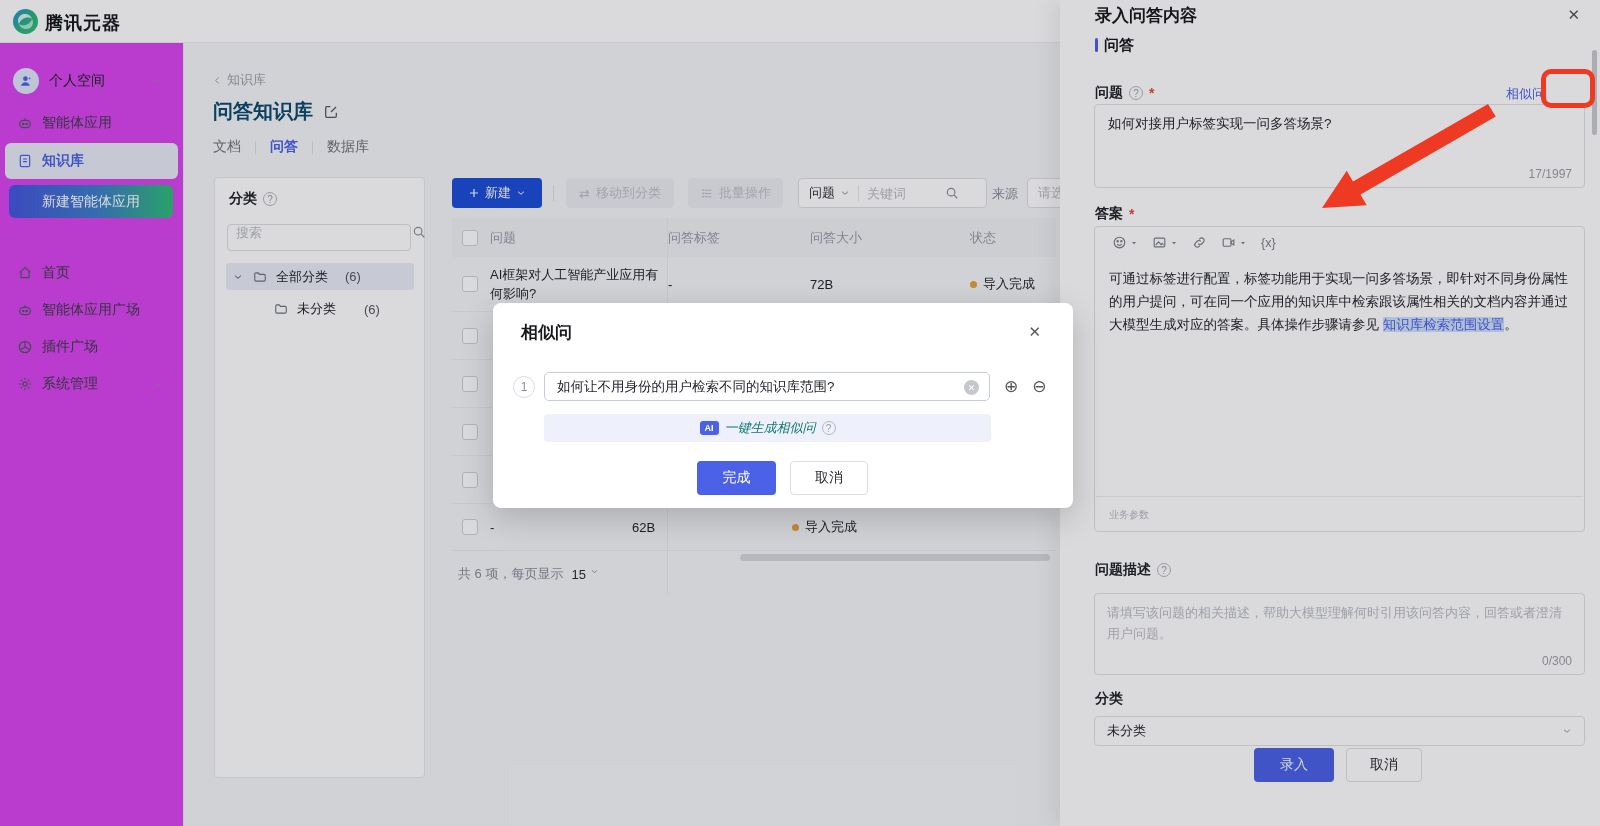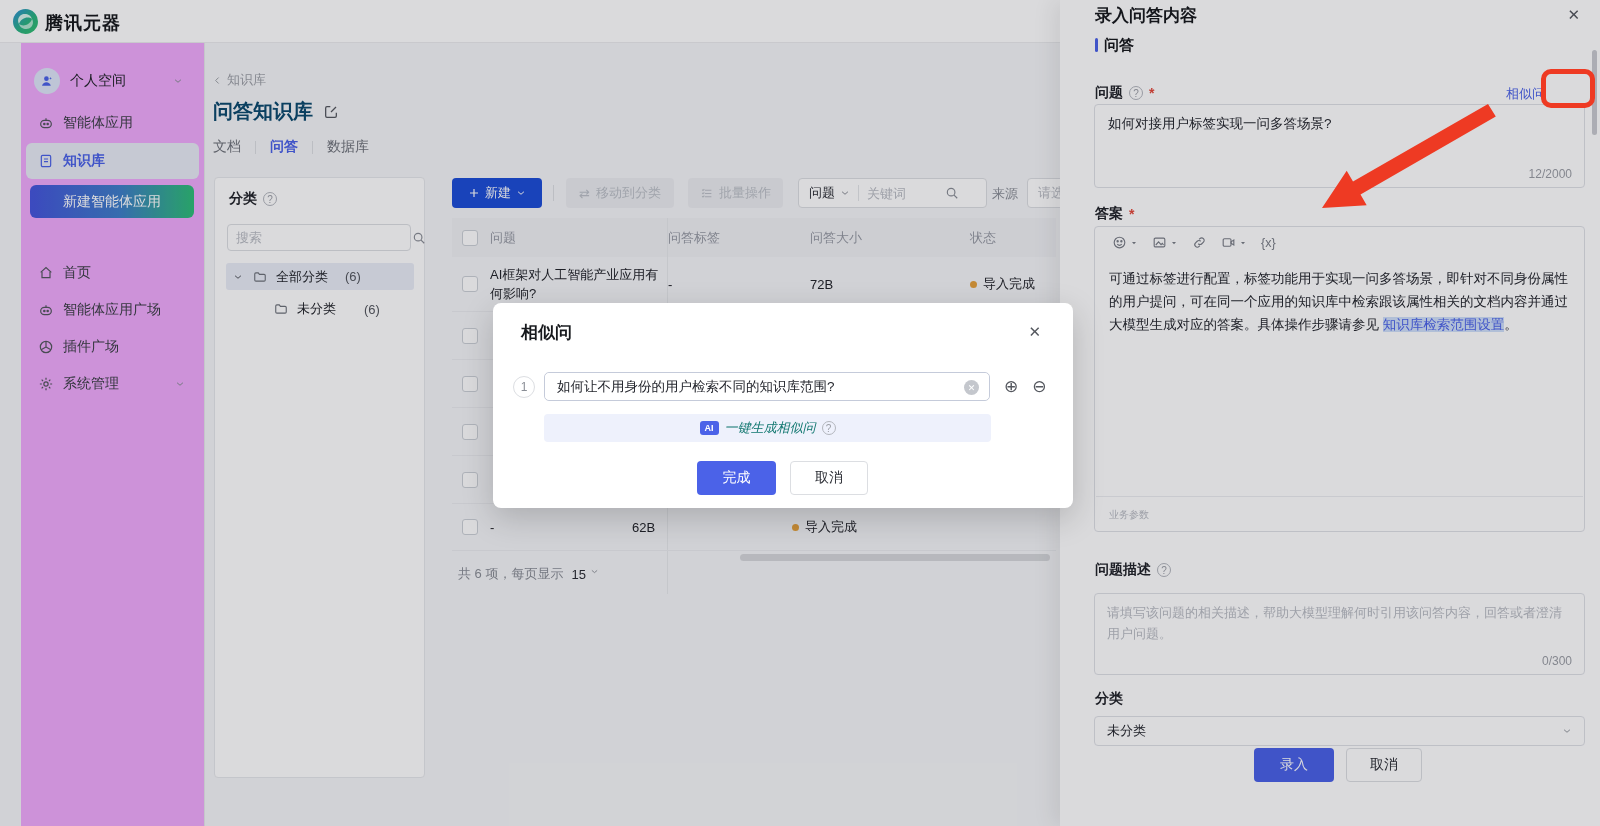--- a/index.html
+++ b/index.html
@@ -7,21 +7,21 @@
   body { font-family:"Liberation Sans","DejaVu Sans",sans-serif; color:#25272e; background:#f5f6f8; }
   .stage { position:relative; width:1600px; height:826px; overflow:hidden; background:#f5f6f8; }
 
   
   .topbar { position:absolute; left:0; top:0; width:1600px; height:43px; background:#fff; border-bottom:1px solid #ebecee; z-index:1; }
   .logo-mark { position:absolute; left:13px; top:9px; width:25px; height:25px; border-radius:50%; background:linear-gradient(135deg,#2f8fd8 0%,#2bb381 55%,#35c06e 100%); }
   .logo-mark svg { position:absolute; inset:0; }
   .brand { position:absolute; left:45px; top:11px; font-size:18px; font-weight:bold; color:#17191d; letter-spacing:1px; }
 
   
-  .sidebar { position:absolute; left:0; top:43px; width:184px; height:783px; background:#f0abfc; border-right:1px solid #e7e8ea; z-index:1;margin-left:21px; }
+  .sidebar { position:absolute; left:0; top:43px; width:184px; height:783px; background:#d946ef; border-right:1px solid #e7e8ea; z-index:1; }
   .ws-row { position:absolute; left:8px; top:18px; width:168px; height:40px; display:flex; align-items:center; cursor:pointer; }
   .ws-avatar { width:26px; height:26px; border-radius:50%; background:#dfe7f8; margin-left:5px; display:flex; align-items:center; justify-content:center; color:#4b62e8; }
   .ws-label { margin-left:10px; font-size:14px; color:#23252b; }
   .nav-item { position:absolute; left:5px; width:173px; height:36px; display:flex; align-items:center; border-radius:6px; color:#3c3f46; cursor:pointer; }
   .nav-item .nicon { width:16px; height:16px; margin-left:12px; color:#55585f; flex:none; }
   .nav-item .nlabel { margin-left:9px; font-size:14px; }
   .nav-item.active { background:#e8ecf5; }
   .nav-item.active .nlabel, .nav-item.active .nicon { color:#4b62e8; font-weight:bold; }
   .cta-btn { position:absolute; left:9px; top:142px; width:164px; height:33px; border-radius:6px; background:linear-gradient(90deg,#4656dd 0%,#3f7fc9 55%,#2fbe77 100%); color:#fff; font-size:14px; display:flex; align-items:center; justify-content:center; cursor:pointer; }
   .chev { width:10px; height:10px; flex:none; }
@@ -34,21 +34,21 @@
   .edit-ic { color:#55585f; cursor:pointer; }
   .tabs { position:absolute; left:28px; top:95px; display:flex; align-items:center; font-size:14px; color:#6e727a; }
   .tab { cursor:pointer; }
   .tab.active { color:#4b62e8; font-weight:bold; }
   .tab-sep { width:1px; height:13px; background:#dcdee2; margin:0 14px; }
 
   
   .cat-card { position:absolute; left:29px; top:134px; width:211px; height:601px; background:#fff; border:1px solid #e6e8eb; border-radius:4px; }
   .cat-head { position:absolute; left:14px; top:12px; font-size:14px; font-weight:bold; color:#23252b; display:flex; align-items:center; gap:6px; }
   .help-c { width:14px; height:14px; border:1px solid #b3b6bd; border-radius:50%; color:#9b9ea5; font-size:10px; font-weight:normal; display:inline-flex; align-items:center; justify-content:center; }
-  .cat-search { position:absolute; left:12px; top:46px; width:184px; height:27px; border:1px solid #dcdee2; border-radius:4px; background:#fff; display:flex; align-items:center; }
+  .cat-search { position:absolute; left:12px; top:46px; width:184px; height:27px; border:1px solid #dcdee2; border-radius:4px; background:#fff; display:flex; align-items:flex-start; }
   .cat-search input { border:0; outline:0; flex:1; margin-left:8px; font-size:13px; color:#23252b; font-family:inherit; background:transparent; }
   .cat-search input::placeholder { color:#b9bcc3; }
   .mag { color:#8a8e96; margin-right:8px; flex:none; }
   .tree-row1 { position:absolute; left:11px; top:85px; width:188px; height:27px; background:#e9edf6; border-radius:3px; display:flex; align-items:center; font-size:13px; color:#23252b; cursor:pointer; }
   .tree-row2 { position:absolute; left:11px; top:118px; width:188px; height:26px; display:flex; align-items:center; font-size:13px; color:#23252b; cursor:pointer; }
   .folder-ic { color:#6e727a; flex:none; }
   .tree-count { color:#55585f; }
 
   
   .btn-new { position:absolute; left:267px; top:135px; width:90px; height:30px; background:#1d4ed8; border-radius:4px; color:#fff; font-size:13px; display:flex; align-items:center; justify-content:center; gap:5px; cursor:pointer; }
@@ -386,21 +386,21 @@
 
     <div class="d-label" style="top:84px;">
       <span>问题</span>
       <span class="help-c">?</span>
       <span class="req">*</span>
     </div>
     <span class="sim-link">相似问</span>
 
     <div class="d-input q-area">
       <div class="q-text">如何对接用户标签实现一问多答场景?</div>
-      <span class="counter">12/2000</span>
+      <span class="counter">17/1997</span>
     </div>
 
     <div class="d-label" style="top:205px;">
       <span>答案</span>
       <span class="req">*</span>
     </div>
 
     <div class="d-input editor">
       <div class="ed-toolbar">
         <span class="ed-grp">

